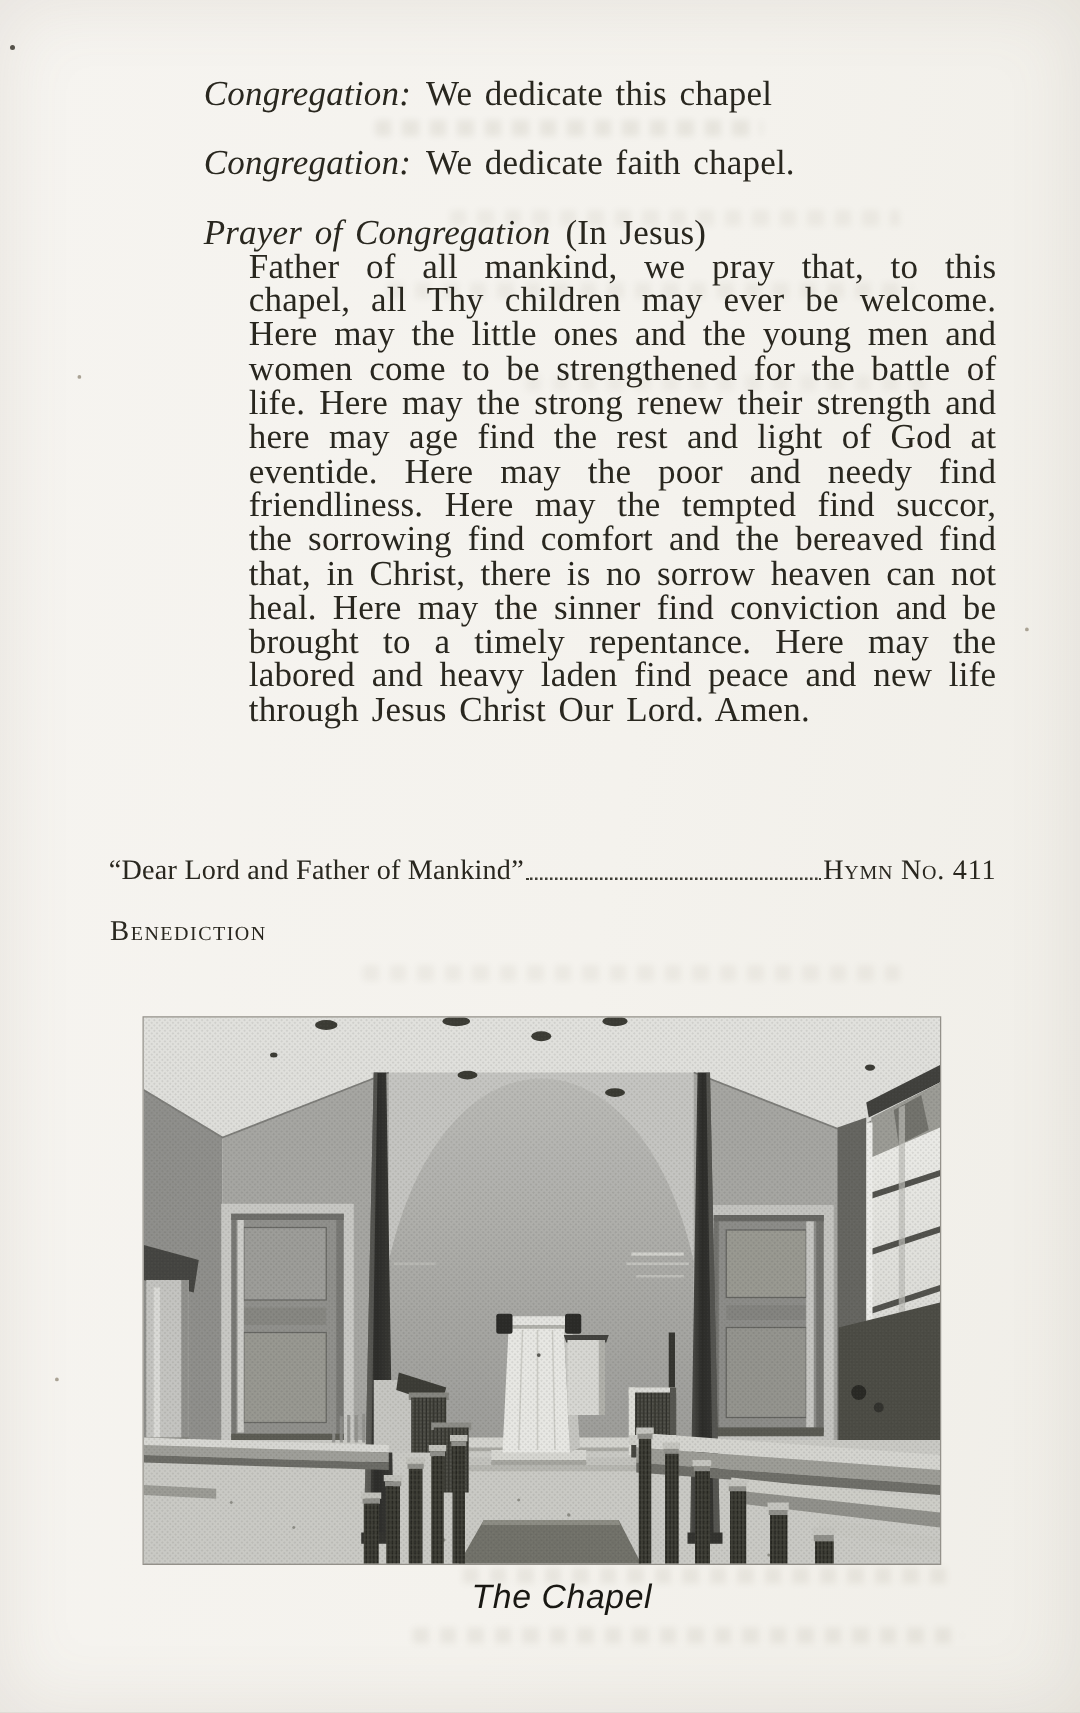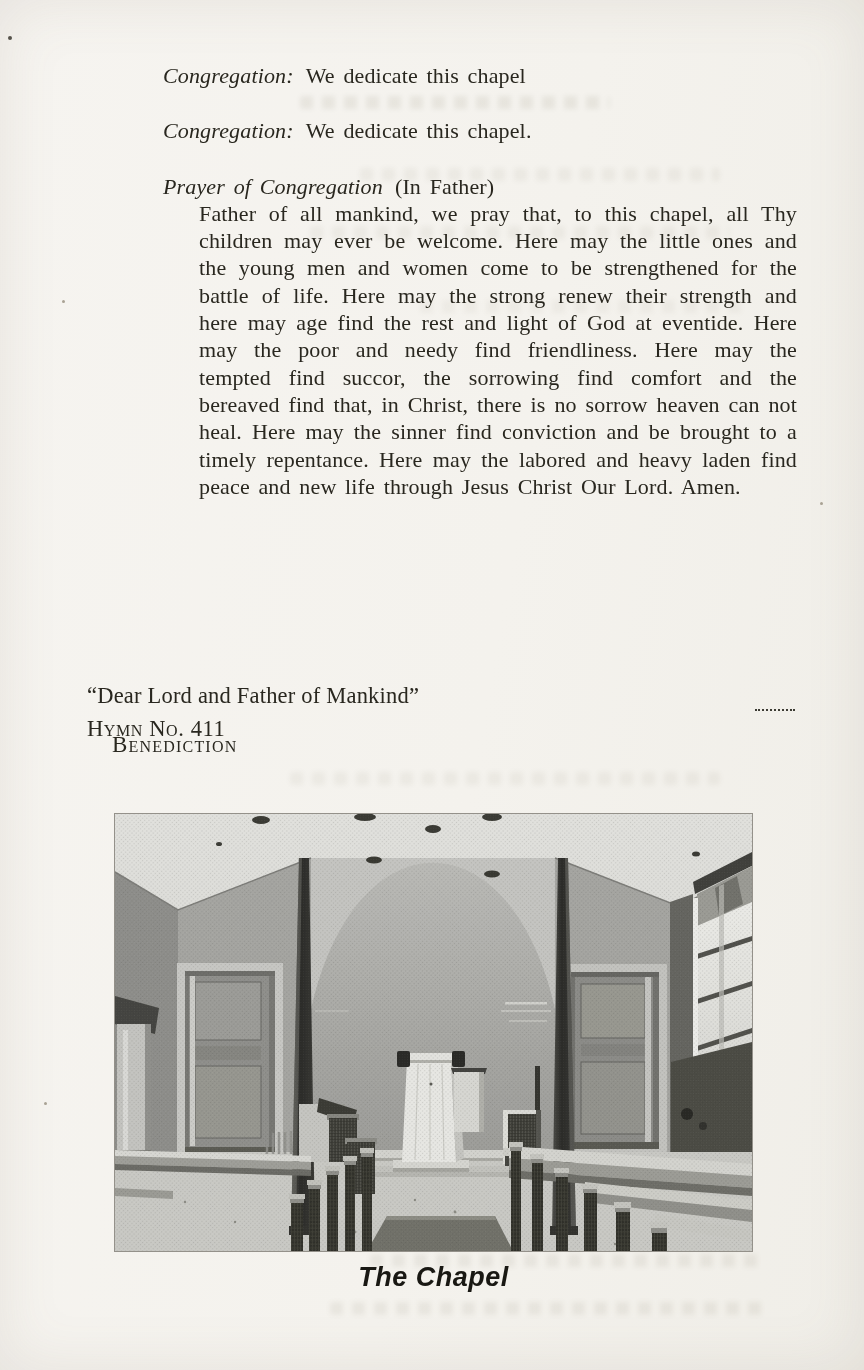--- a/index.html
+++ b/index.html
@@ -6,43 +6,43 @@
   .sheet {
     position:relative; width:864px; height:1370px; margin:0 auto;
     background: linear-gradient(100deg,#f6f4f0 0%, #f4f2ed 55%, #f0eee8 100%);
     overflow:hidden;
     font-family:"Liberation Serif", serif;
     color:#29271f;
     box-shadow: inset 0 0 60px rgba(120,110,90,.12);
   }
   
   .copy { position:absolute; left:87px; top:62px; width:710px;
-          font-size:22px; line-height:27.3px; letter-spacing:.15px; word-spacing:3px; }
+          font-size:28px; line-height:27.3px; letter-spacing:.15px; word-spacing:3px; }
   .speech, .prayer-body { margin:0 0 28px 112px; width:598px;
           text-align:justify; text-justify:inter-word; }
   .speech { text-indent:-36px; }
   .speaker { font-style:italic; margin-right:12px; }
   .prayer-title { margin:0 0 0 76px; }
   .prayer-title .roman { font-style:normal; margin-right:0; }
   .prayer-body { margin-bottom:12px; }
   
   .hymn-line { position:absolute; left:87px; top:683px; width:710px;
-          display:flex; align-items:baseline; font-size:22.5px; letter-spacing:.2px;flex-direction:column; }
+          display:flex; align-items:baseline; font-size:22.5px; letter-spacing:.2px; }
   .hymn-leader { flex:1 1 auto; min-width:40px; align-self:flex-end;
           border-bottom:2px dotted #3c3b33; margin:0 2px 5px 2px; }
   .hymn-ref { font-variant:small-caps; letter-spacing:.6px; white-space:nowrap;text-align:right; }
   .benediction { position:absolute; left:88px; top:732px; font-size:23px;
-          font-variant:small-caps; letter-spacing:1.2px;margin-left:24px; }
+          font-variant:small-caps; letter-spacing:1.2px; }
   
   .photo { position:absolute; left:115px; top:814px; width:637px; height:437px;
           outline:1px solid #94918a; background:#cfcfca; }
   .photo svg { display:block; width:637px; height:437px; }
-  .photo-caption { position:absolute; left:115px; top:1262px; width:637px;
+  .photo-caption { position:absolute; left:131px; top:1262px; width:637px;
           text-align:center; font-family:"Liberation Sans", sans-serif;
-          font-style:italic; font-weight:bold; font-size:27px; letter-spacing:.5px; color:#191813; }
+          font-style:italic; font-weight:normal; font-size:27px; letter-spacing:.5px; color:#191813; }
   
   .ghost { position:absolute; height:13px; border-radius:3px; filter:blur(2.5px); opacity:.45;
           background:repeating-linear-gradient(90deg, rgba(128,120,98,.25) 0 13px, rgba(128,120,98,0) 13px 22px); }
   .speck { position:absolute; border-radius:50%; background:#a9a294; }
 </style>
 </head>
 <body>
 
 <div class="sheet">
 
@@ -54,22 +54,22 @@
   <div class="ghost" style="left:370px; top:1254px; width:394px; opacity:.4;"></div>
   <div class="ghost" style="left:330px; top:1302px; width:440px; opacity:.4;"></div>
 
   <div class="speck" style="left:8px;  top:36px;  width:4px; height:4px; background:#55524a;"></div>
   <div class="speck" style="left:62px; top:300px; width:3px; height:3px;"></div>
   <div class="speck" style="left:820px; top:502px; width:3px; height:3px;"></div>
   <div class="speck" style="left:44px; top:1102px; width:3px; height:3px;"></div>
 
   <div class="copy">
     <p class="speech"><span class="speaker">Congregation:</span><span>We dedicate this chapel</span></p>
-    <p class="speech"><span class="speaker">Congregation:</span><span>We dedicate this chapel.</span></p>
-    <p class="prayer-title"><span class="speaker">Prayer of Congregation</span><span class="roman">(In Father)</span></p>
+    <p class="speech"><span class="speaker">Congregation:</span><span>We dedicate faith chapel.</span></p>
+    <p class="prayer-title"><span class="speaker">Prayer of Congregation</span><span class="roman">(In Jesus)</span></p>
     <p class="prayer-body">Father of all mankind, we pray that, to this chapel, all Thy children may ever be welcome. Here may the little ones and the young men and women come to be strengthened for the battle of life. Here may the strong renew their strength and here may age find the rest and light of God at eventide. Here may the poor and needy find friendliness. Here may the tempted find succor, the sorrowing find comfort and the bereaved find that, in Christ, there is no sorrow heaven can not heal. Here may the sinner find conviction and be brought to a timely repentance. Here may the labored and heavy laden find peace and new life through Jesus Christ Our Lord. Amen.</p>
   </div>
 
   <div class="hymn-line">
     <span class="hymn-title">“Dear Lord and Father of Mankind”</span>
     <span class="hymn-leader"></span>
     <span class="hymn-ref">Hymn No. 411</span>
   </div>
 
   <div class="benediction">Benediction</div>

